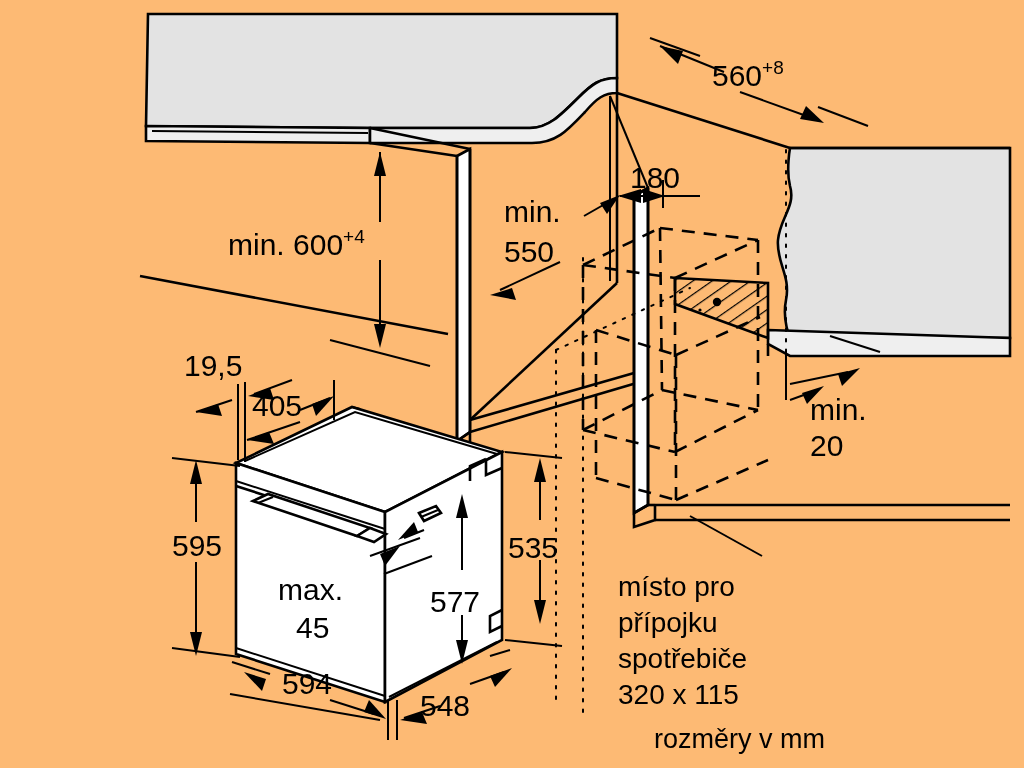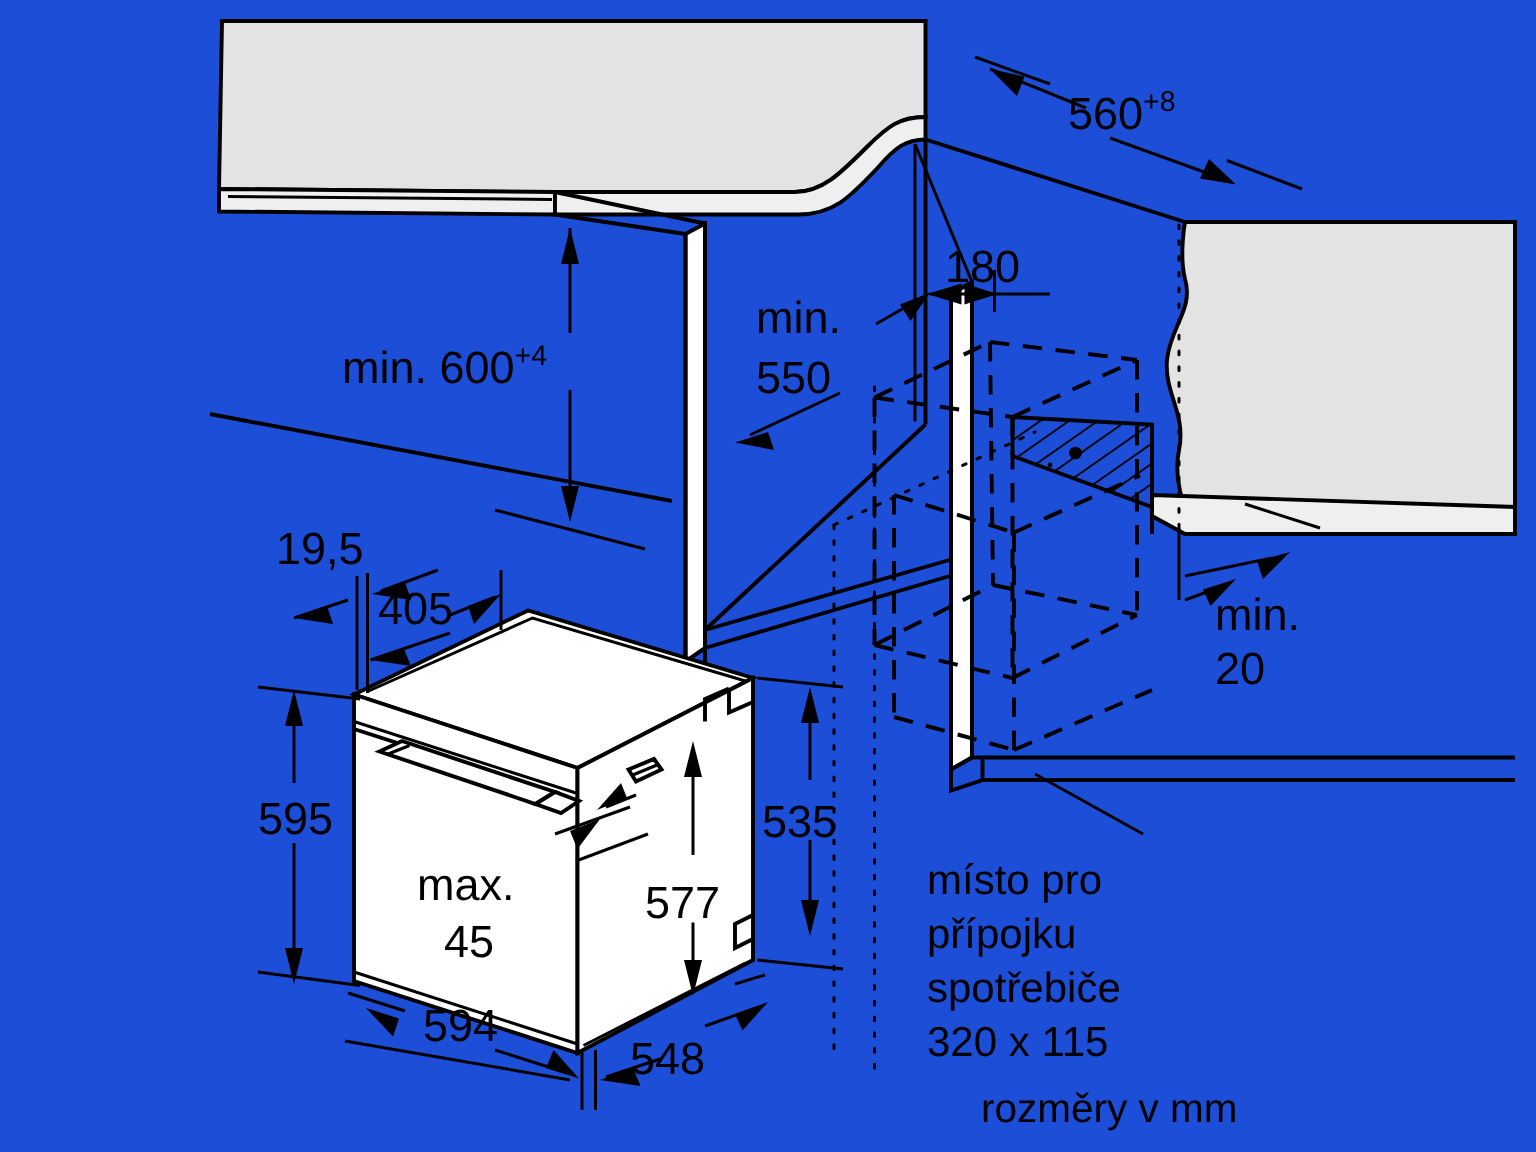--- a/index.html
+++ b/index.html
@@ -7,21 +7,21 @@
     padding: 0;
     background: #ffffff;
   }
   body {
     font-family: "Liberation Sans", sans-serif;
   }
   #stage {
     position: relative;
     width: 1024px;
     height: 768px;
-    background: #1d4ed8;
+    background: #fdba74;
     overflow: hidden;
   }
   #diagram {
     position: absolute;
     left: 0;
     top: 0;
     width: 1024px;
     height: 768px;
   }
   .dim-label {

